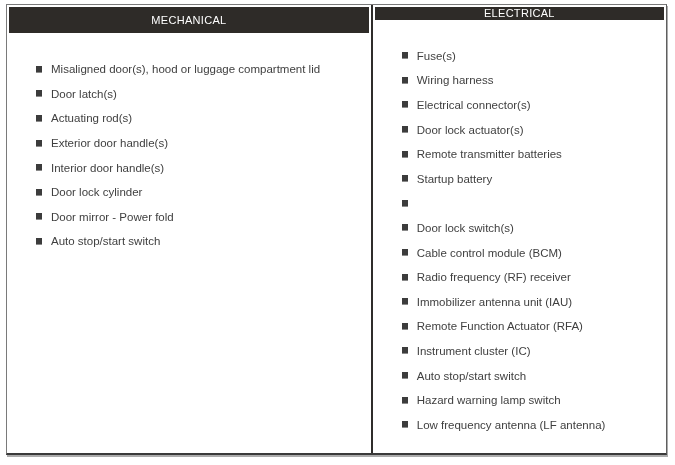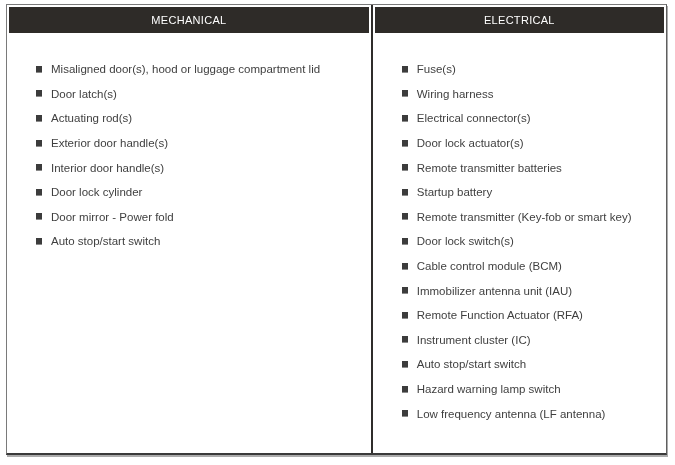--- a/index.html
+++ b/index.html
@@ -157,33 +157,36 @@
             <span>Remote transmitter batteries</span>
           </li>
 
           <li>
             <span class="bullet"></span>
             <span>Startup battery</span>
           </li>
 
           <li>
             <span class="bullet"></span>
-            <span>Remote transmitter (Key-fob or smart key)</span>
           </li>
 
           <li>
             <span class="bullet"></span>
             <span>Door lock switch(s)</span>
           </li>
 
           <li>
             <span class="bullet"></span>
             <span>Cable control module (BCM)</span>
           </li>
 
+          <li>
+            <span class="bullet"></span>
+            <span>Radio frequency (RF) receiver</span>
+          </li>
 
           <li>
             <span class="bullet"></span>
             <span>Immobilizer antenna unit (IAU)</span>
           </li>
 
           <li>
             <span class="bullet"></span>
             <span>Remote Function Actuator (RFA)</span>
           </li>

